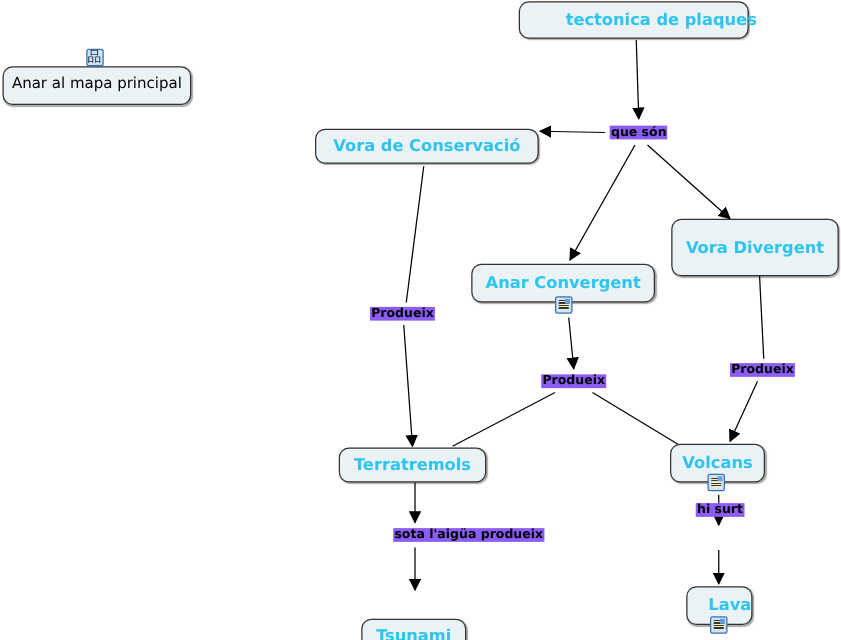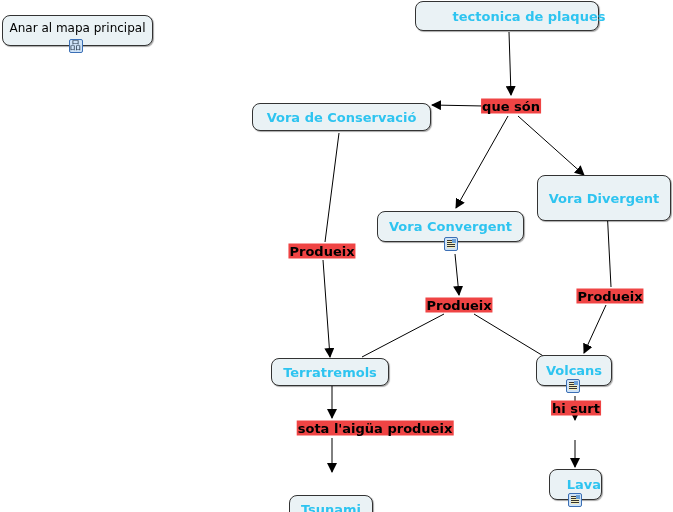--- a/index.html
+++ b/index.html
@@ -3,23 +3,23 @@
 <meta charset="utf-8">
 <style>
   html, body { margin:0; padding:0; }
   body { width:673px; height:512px; background:#ffffff; position:relative; overflow:hidden;
          font-family: "DejaVu Sans", "Liberation Sans", sans-serif; }
   svg.links { position:absolute; left:0; top:0; width:673px; height:512px; }
   .node { position:absolute; box-sizing:border-box; border:1px solid #333; border-radius:8px;
           background:#eaf2f5; color:#2ec4f0; font-weight:bold; font-size:13px;
           display:flex; align-items:center; justify-content:center; white-space:nowrap;
           box-shadow:1px 1px 1px rgba(0,0,0,0.35); }
-  .node.plain { color:#000; font-weight:normal; font-size:12px; }
-  .label { position:absolute; font-weight:bold; font-size:13px; color:#000; white-space:nowrap;
-           background:#ef4444; transform:translate(-50%,-50%); padding:0 1px; }
+  .node.plain { color:#000; font-weight:normal; font-size:12px;margin-top:38px; }
+  .label { position:absolute; font-weight:bold; font-size:10px; color:#000; white-space:nowrap;
+           background:#8b5cf6; transform:translate(-50%,-50%); padding:0 1px; }
   .icon { position:absolute; width:14px; height:14px; box-sizing:border-box;
           border:1px solid #3b6fb5; border-radius:2px; background:#cfe3f7; }
   .icon.doc::before { content:""; position:absolute; left:2px; top:2px; width:8px; height:8px;
           background: repeating-linear-gradient(#333 0 1px, #f4efc0 1px 2px); }
   .icon.doc::after { content:""; position:absolute; right:1px; top:1px; width:4px; height:4px; background:#6aa0d8; }
   .icon.map::before { content:"品"; position:absolute; left:0; top:-2px; font-size:11px; color:#234; }
 </style>
 </head>
 <body>
 
@@ -53,21 +53,21 @@
 </div>
 <span class="icon map" style="left:69px;top:39px;"></span>
 
 <div class="node" style="left:415px;top:1px;width:184px;height:30px;padding-left:44px;">
   <span>tectonica de plaques</span>
 </div>
 <div class="node" style="left:252px;top:103px;width:179px;height:28px;">
   <span>Vora de Conservació</span>
 </div>
 <div class="node" style="left:377px;top:211px;width:147px;height:31px;">
-  <span>Vora Convergent</span>
+  <span>Anar Convergent</span>
 </div>
 <span class="icon doc" style="left:444px;top:237px;"></span>
 <div class="node" style="left:537px;top:175px;width:134px;height:46px;">
   <span>Vora Divergent</span>
 </div>
 <div class="node" style="left:271px;top:358px;width:118px;height:28px;">
   <span>Terratremols</span>
 </div>
 <div class="node" style="left:536px;top:355px;width:76px;height:31px;">
   <span>Volcans</span>

